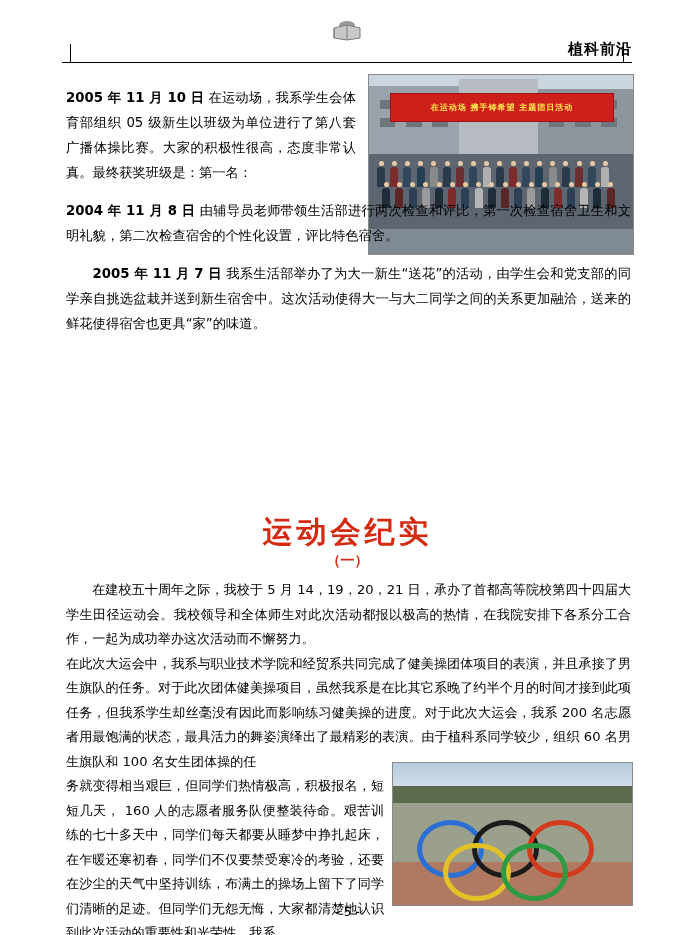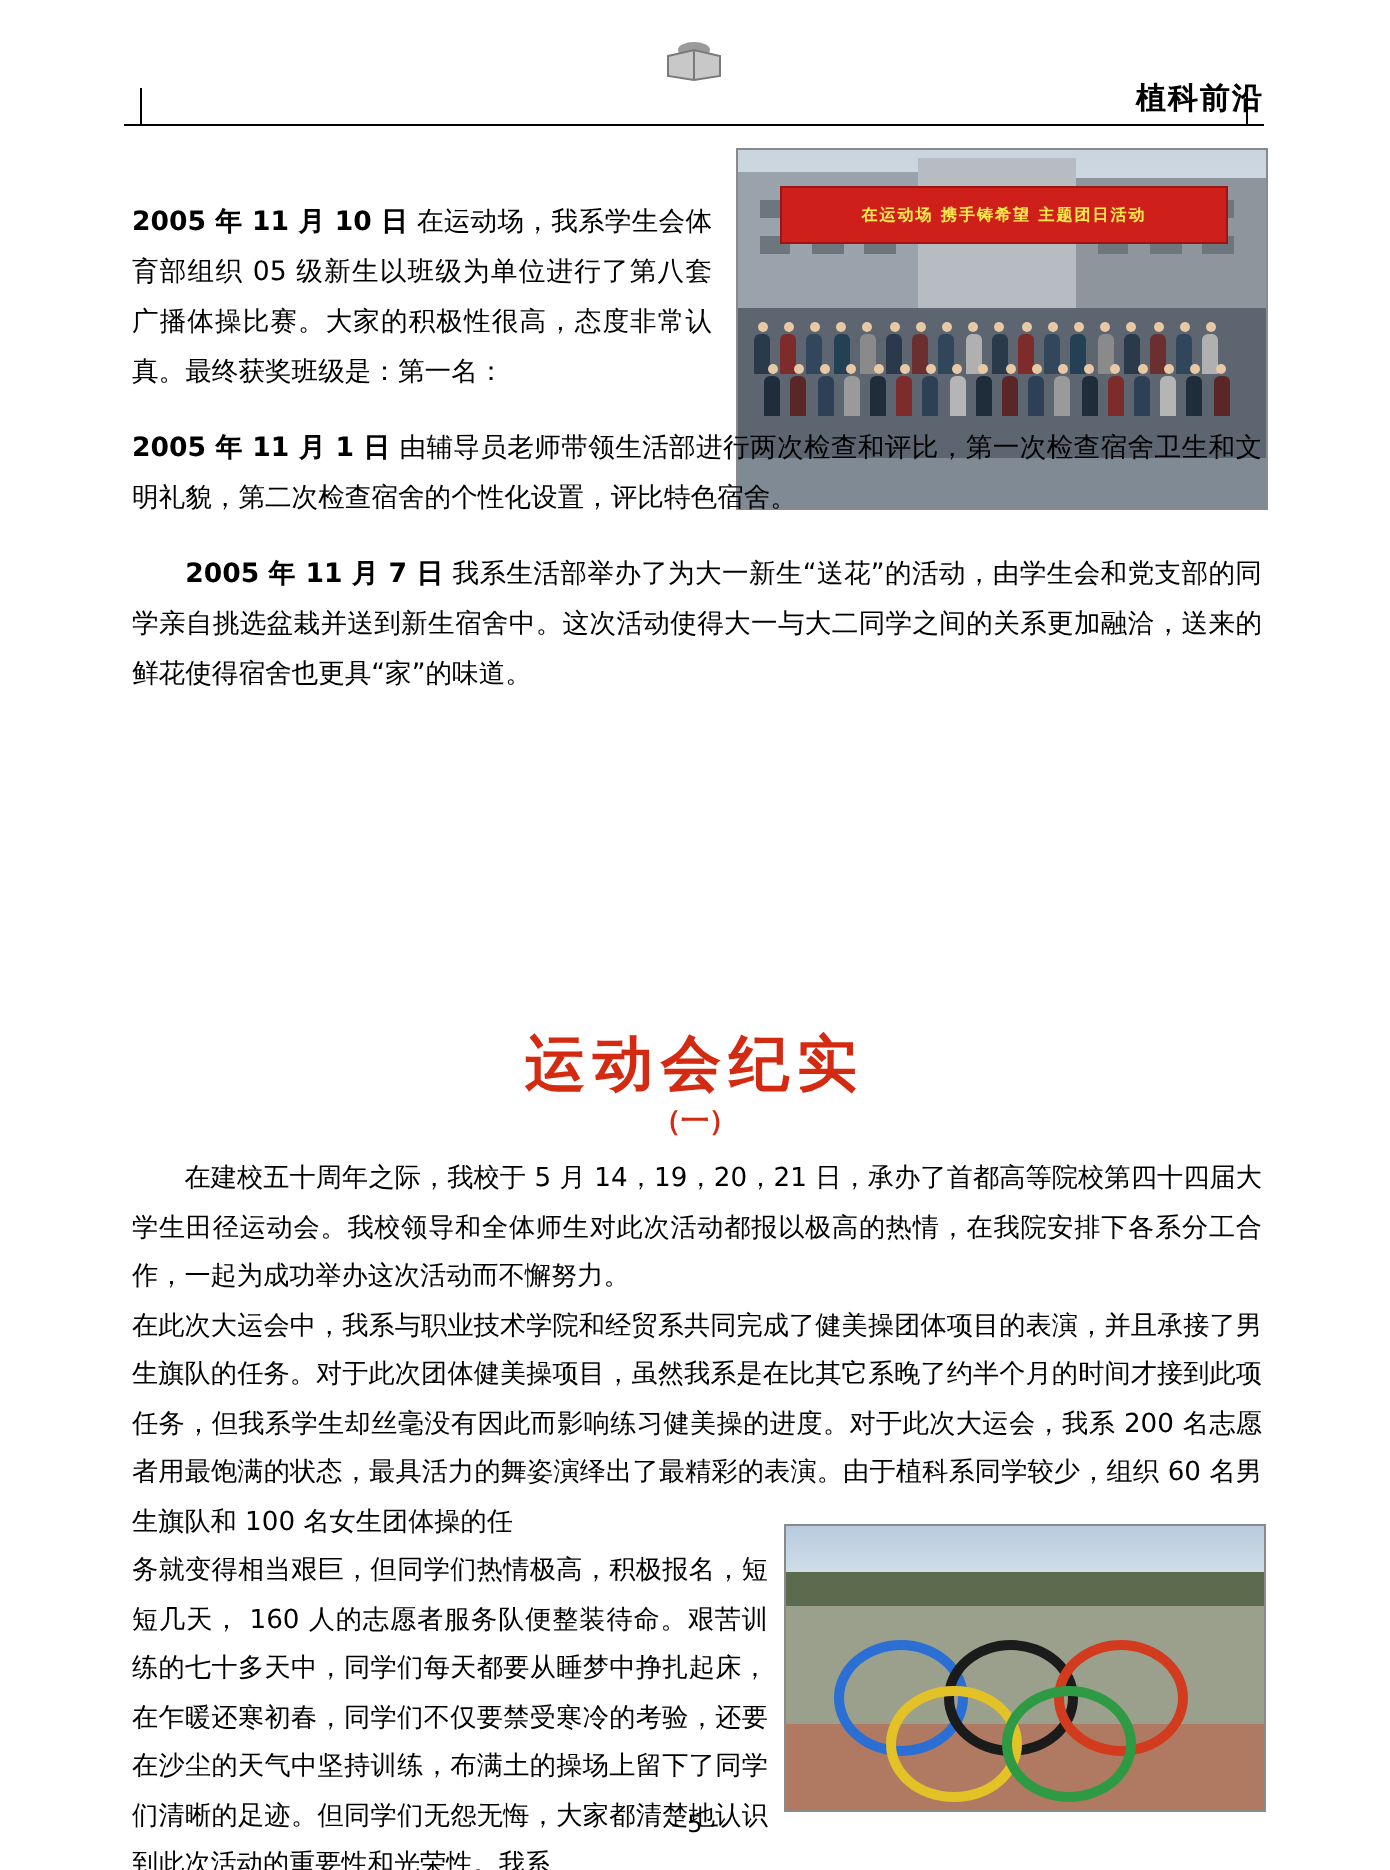--- a/index.html
+++ b/index.html
@@ -84,21 +84,20 @@
     font-weight: bold;
   }
   .indent { text-indent: 2em; }
 
   
   .para-wrap-1 {
     width: 290px;
   }
   .para-2 {
     width: 290px;
-    margin-top: 14px;
   }
   .para-2-cont {
     width: 565px;
   }
   .gap-sm { height: 13px; }
 
   
   .photo-top {
     position: absolute;
     top: 74px;
@@ -316,21 +315,21 @@
     <div class="gap-sm"></div>
 
     <p class="para-2">
       <span class="bold-date">2005 年 11 月 10 日</span>
       <span>在运动场，我系学生会体育部组织 05 级新生以班级为单位进行了第八套广播体操比赛。大家的积极性很高，态度非常认真。最终获奖班级是：第一名：</span>
     </p>
 
     <div class="gap-sm"></div>
 
     <p>
-      <span class="bold-date">2005 年 11 月 1 日</span>
+      <span class="bold-date">2004 年 11 月 8 日</span>
       <span>由辅导员老师带领生活部进行两次检查和评比，第一次检查宿舍卫生和文明礼貌，第二次检查宿舍的个性化设置，评比特色宿舍。</span>
     </p>
 
     <div class="gap-sm"></div>
 
     <p class="indent">
       <span class="bold-date">2005 年 11 月 7 日</span>
       <span>我系生活部举办了为大一新生“送花”的活动，由学生会和党支部的同学亲自挑选盆栽并送到新生宿舍中。这次活动使得大一与大二同学之间的关系更加融洽，送来的鲜花使得宿舍也更具“家”的味道。</span>
     </p>
   </div>

